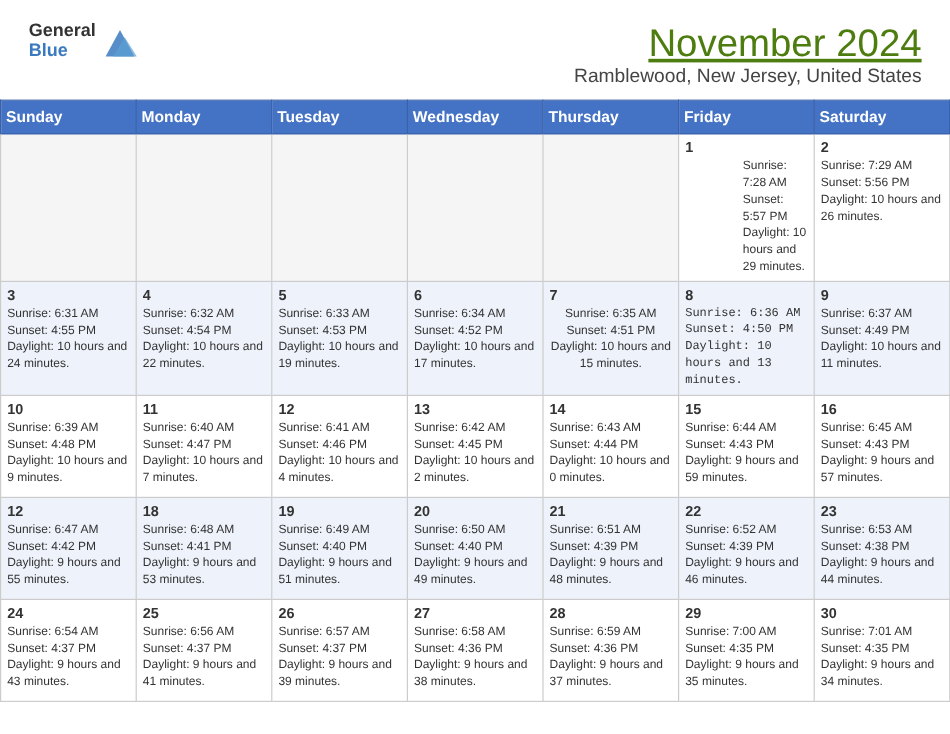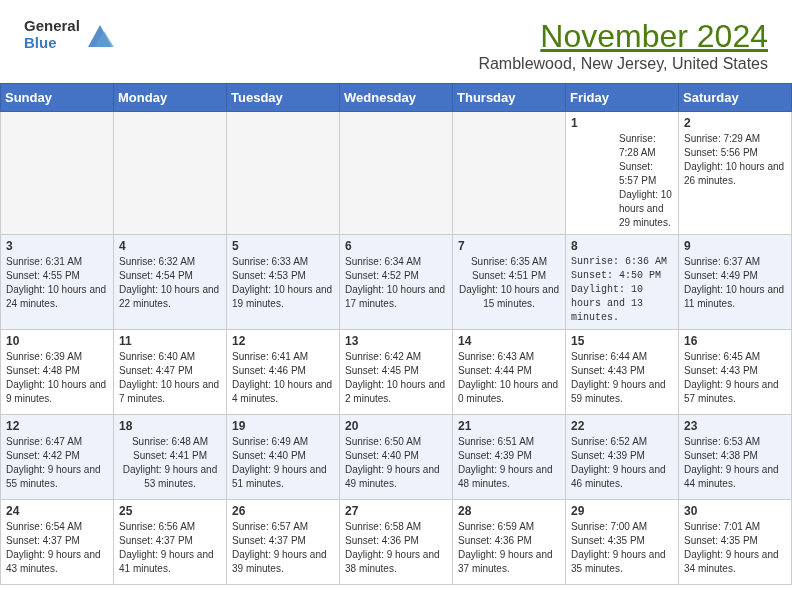--- a/index.html
+++ b/index.html
@@ -232,21 +232,21 @@
       </tr>
       <tr class="alt-bg">
         <td>
           <span class="day-num">12</span>
           <div class="day-info" style="white-space: pre-line;">Sunrise: 6:47 AM
 Sunset: 4:42 PM
 Daylight: 9 hours and 55 minutes.</div>
         </td>
         <td>
           <span class="day-num">18</span>
-          <div class="day-info" style="white-space: pre-line; text-align: center;">Sunrise: 6:48 AM
+          <div class="day-info" style="white-space: pre-line;">Sunrise: 6:48 AM
 Sunset: 4:41 PM
 Daylight: 9 hours and 53 minutes.</div>
         </td>
         <td>
           <span class="day-num">19</span>
           <div class="day-info" style="white-space: pre-line;">Sunrise: 6:49 AM
 Sunset: 4:40 PM
 Daylight: 9 hours and 51 minutes.</div>
         </td>
         <td>

